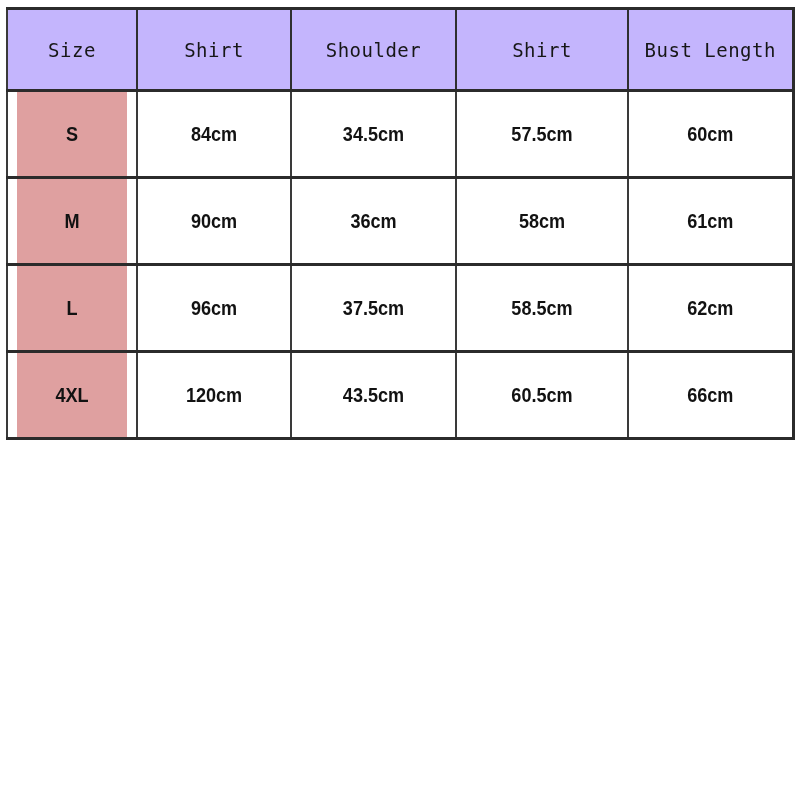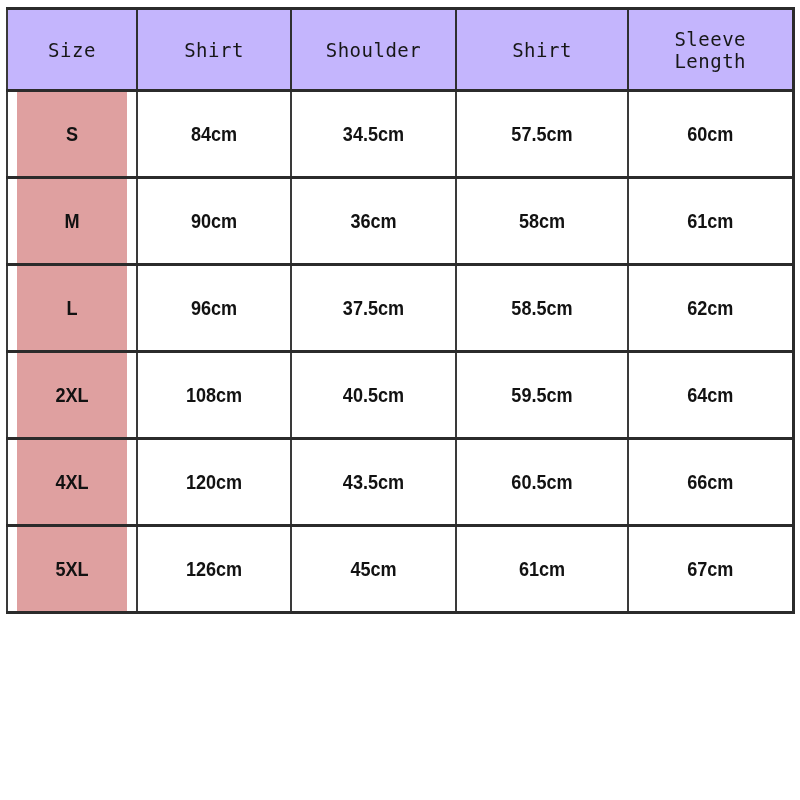--- a/index.html
+++ b/index.html
@@ -97,21 +97,21 @@
         <col class="c-sh">
         <col class="c-sl">
         <col class="c-len">
     </colgroup>
     <thead>
       <tr class="head-row">
         <th>Size</th>
         <th>Shirt</th>
         <th>Shoulder</th>
         <th>Shirt</th>
-        <th>Sleeve Length</th>
+        <th>Bust Length</th>
       </tr>
     </thead>
     <tbody id="table-body">
         <tr class="data-row">
           <td class="size-cell"><span class="cellval">S</span></td>
           <td><span class="cellval">84cm</span></td>
           <td><span class="cellval">34.5cm</span></td>
           <td><span class="cellval">57.5cm</span></td>
           <td><span class="cellval">60cm</span></td>
         </tr>
@@ -123,35 +123,21 @@
           <td><span class="cellval">61cm</span></td>
         </tr>
         <tr class="data-row">
           <td class="size-cell"><span class="cellval">L</span></td>
           <td><span class="cellval">96cm</span></td>
           <td><span class="cellval">37.5cm</span></td>
           <td><span class="cellval">58.5cm</span></td>
           <td><span class="cellval">62cm</span></td>
         </tr>
         <tr class="data-row">
-          <td class="size-cell"><span class="cellval">2XL</span></td>
-          <td><span class="cellval">108cm</span></td>
-          <td><span class="cellval">40.5cm</span></td>
-          <td><span class="cellval">59.5cm</span></td>
-          <td><span class="cellval">64cm</span></td>
-        </tr>
-        <tr class="data-row">
           <td class="size-cell"><span class="cellval">4XL</span></td>
           <td><span class="cellval">120cm</span></td>
           <td><span class="cellval">43.5cm</span></td>
           <td><span class="cellval">60.5cm</span></td>
           <td><span class="cellval">66cm</span></td>
         </tr>
-        <tr class="data-row">
-          <td class="size-cell"><span class="cellval">5XL</span></td>
-          <td><span class="cellval">126cm</span></td>
-          <td><span class="cellval">45cm</span></td>
-          <td><span class="cellval">61cm</span></td>
-          <td><span class="cellval">67cm</span></td>
-        </tr>
       </tbody>
   </table>
 </div>
 
 </body></html>

